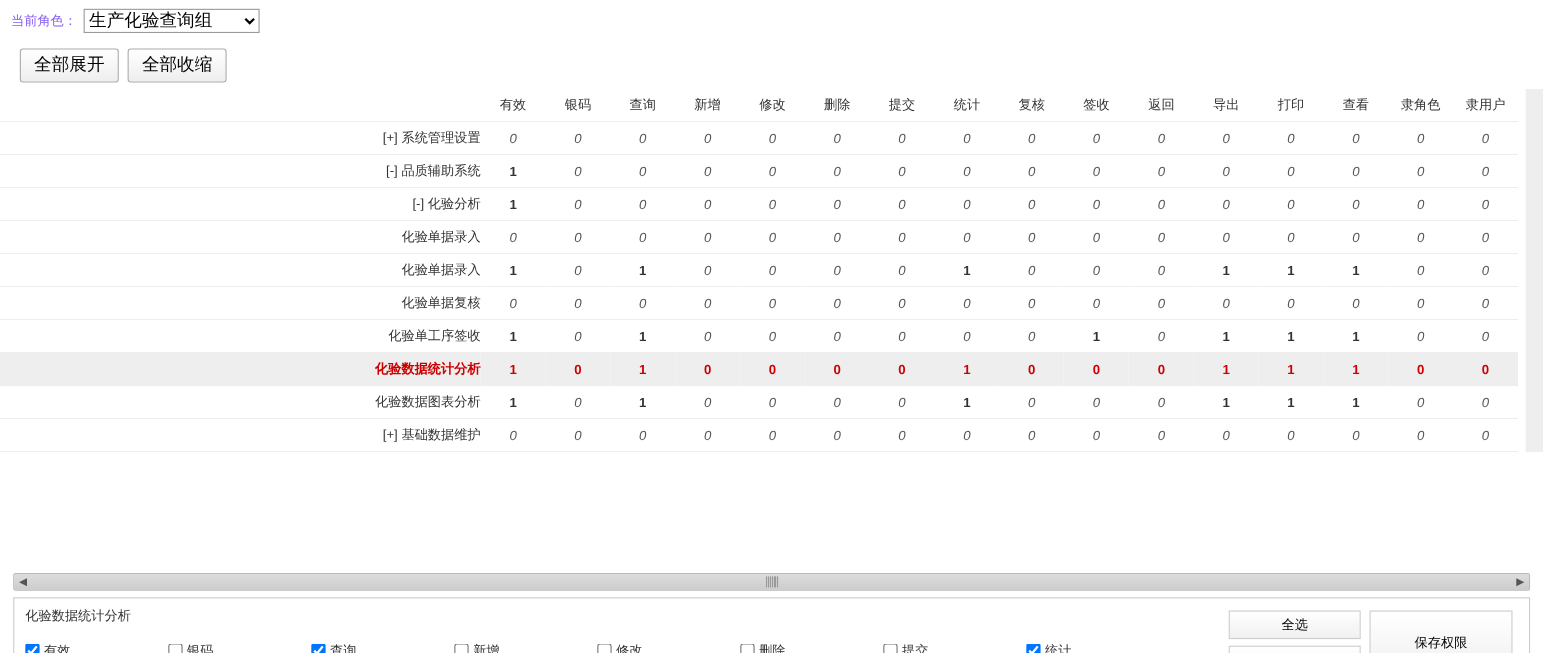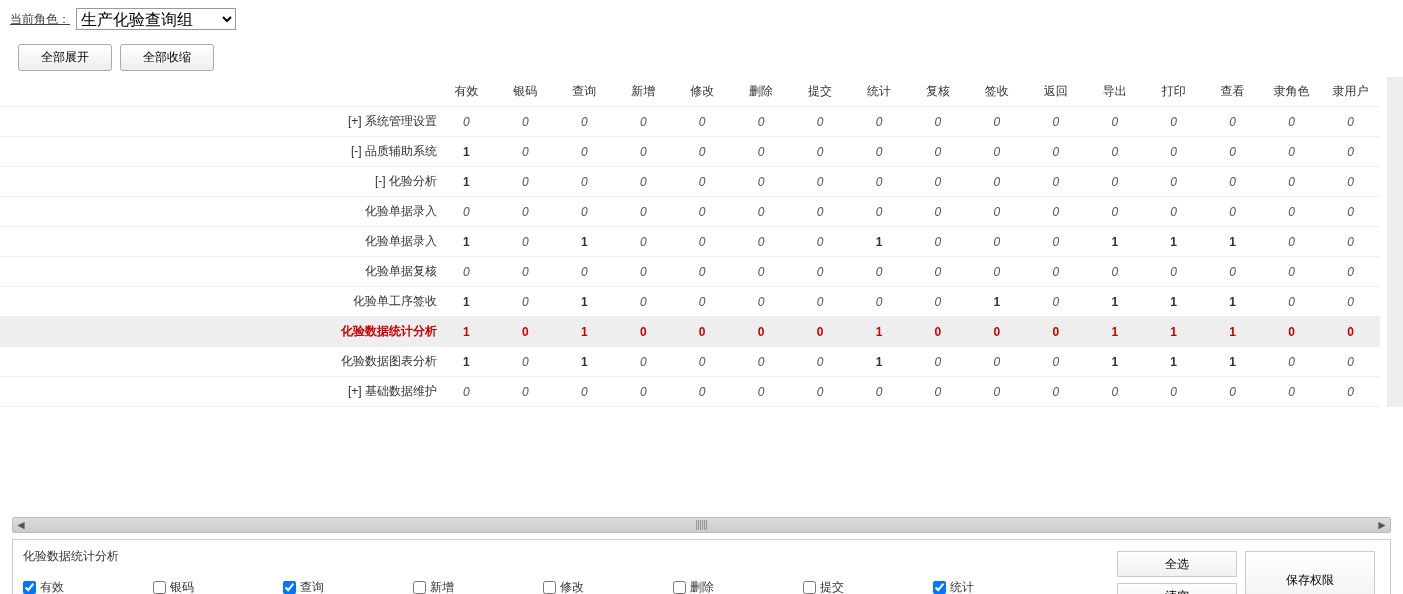--- a/index.html
+++ b/index.html
@@ -1,21 +1,21 @@
 <!DOCTYPE html>
 <html><head>
 <meta charset="utf-8">
 <style>
 * { box-sizing: border-box; margin: 0; padding: 0; }
 body { font-family: "Microsoft YaHei", Arial, sans-serif; font-size: 12px; color: #333; background: #fff; width: 1403px; }
 .top-bar { padding: 8px 10px; display: flex; align-items: center; gap: 6px; }
-.role-label { color: #404040; font-weight: normal; text-decoration: underline; }
+.role-label { color: #8b5cf6; font-weight: normal; }
 .role-select { width: 160px; height: 22px; border: 1px solid #999; background: #fff; font-size: 16px; }
 .toolbar { padding: 6px 18px; display: flex; gap: 8px; }
-.toolbar button { padding: 4px 22px; border: 1px solid #aaa; background: linear-gradient(#fff,#eee); border-radius: 3px; cursor: pointer; font-size: 12px; }
+.toolbar button { padding: 4px 12px; border: 1px solid #aaa; background: linear-gradient(#fff,#eee); border-radius: 3px; cursor: pointer; font-size: 16px; }
 .grid-wrap { position: relative; }
 .grid { width: 1380px; border-collapse: collapse; table-layout: fixed; }
 .grid th, .grid td { text-align: center; padding: 6px 0; font-weight: normal; font-style: italic; color: #555; border-bottom: 1px solid #eee; }
 .grid th { color: #333; font-style: normal; }
 .grid td.name { text-align: right; font-style: normal; color: #333; }
 .grid tr.highlight td { background: #eee; color: #c00; font-style: normal; font-weight: bold; }
 .grid tr.highlight td.name { color: #c00; font-weight: bold; }
 .grid td.bold-normal { font-style: normal; font-weight: bold; color: #333; }
 .tree-toggle { color: #333; cursor: pointer; }
 .scroll-right { position: absolute; right: 0; top: 0; bottom: 0; width: 16px; background: #eee; }

